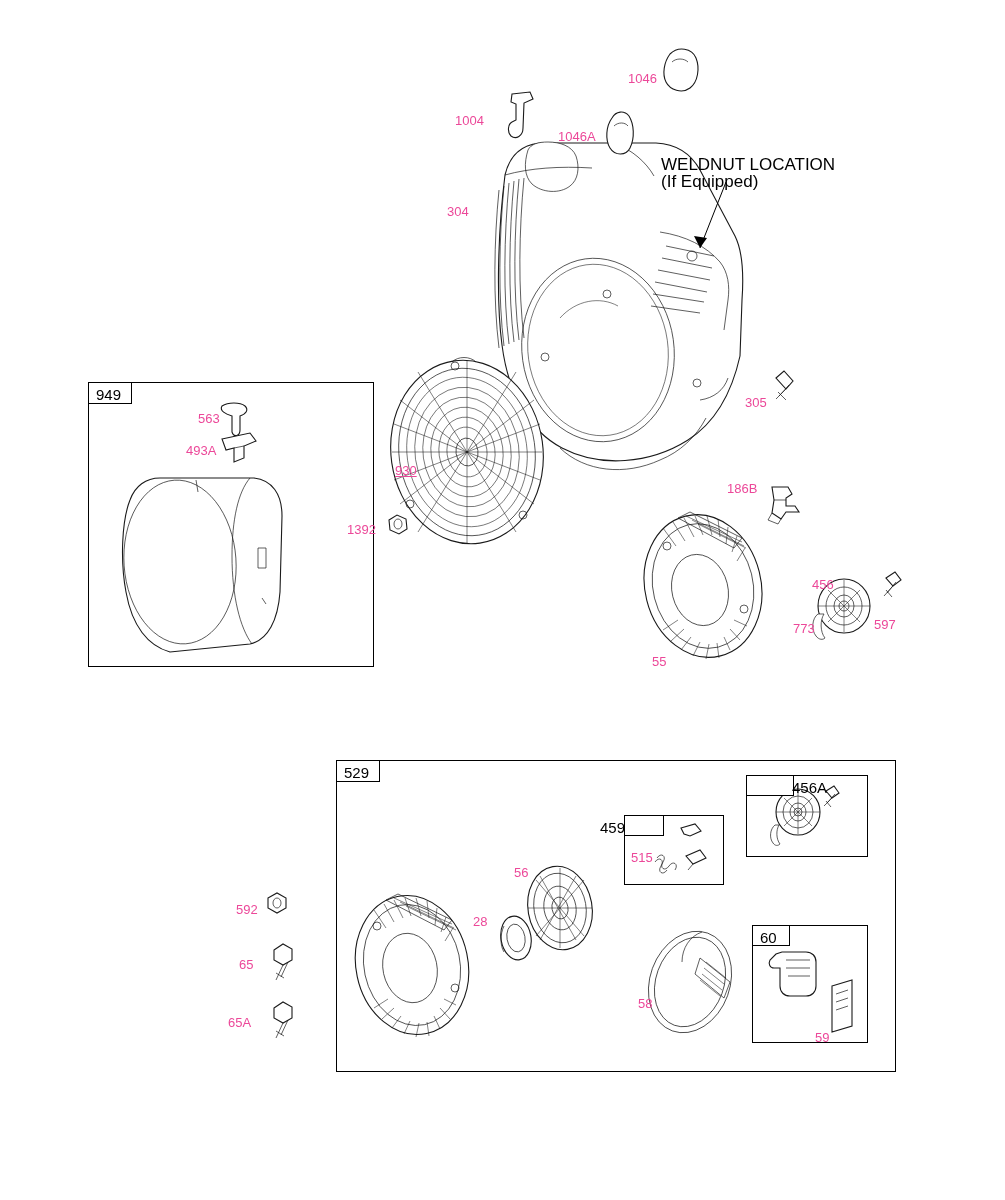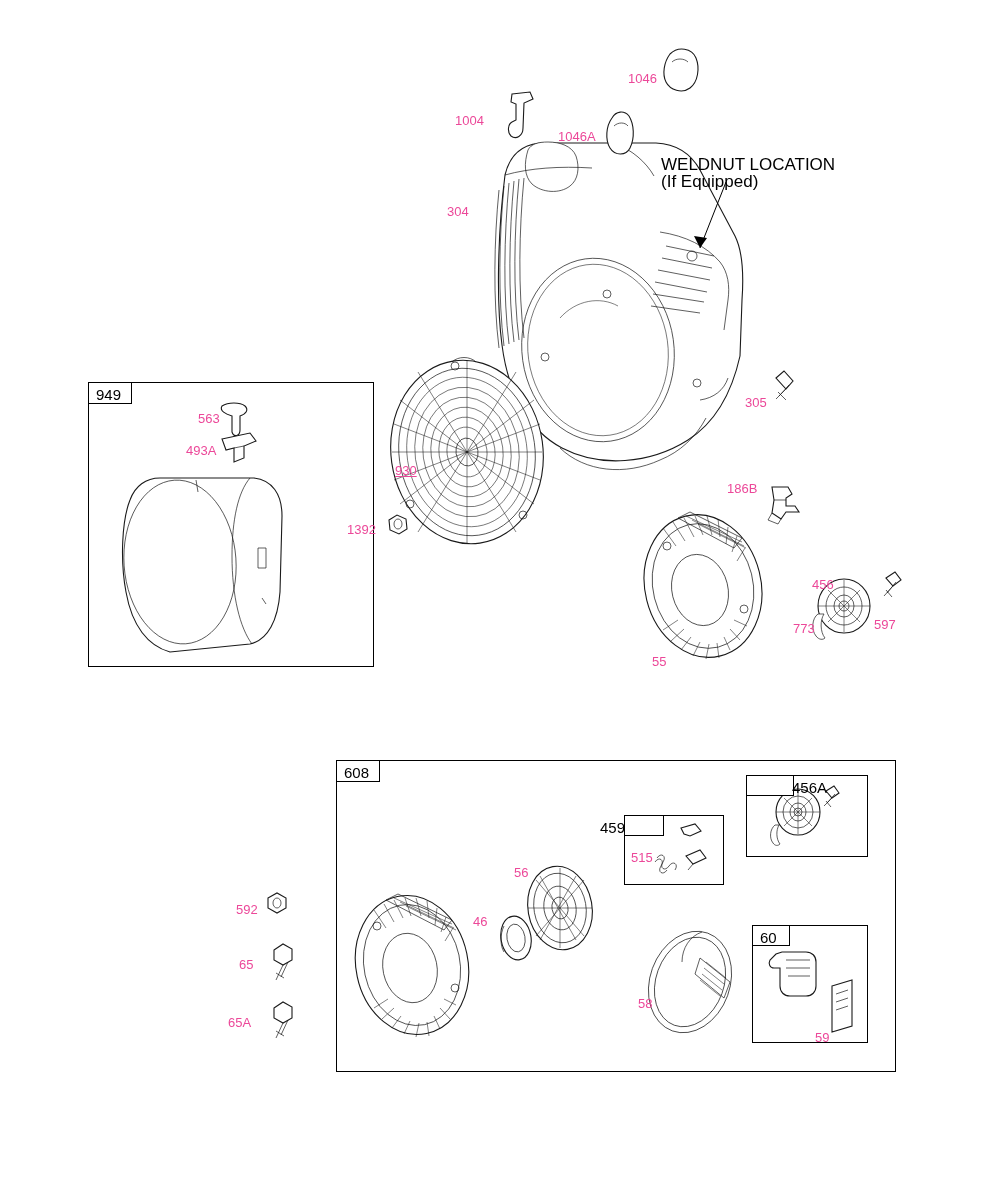--- a/index.html
+++ b/index.html
@@ -321,21 +321,21 @@
       <path class="lnT" d="M276 1031 L284 1036"></path>
     </g>
   </svg>
 
   <div class="frame" style="left:88px; top:382px; width:286px; height:285px;"></div>
   <div class="frame-tab" style="left:88px; top:382px; width:44px; height:22px;"></div>
   <div class="boxlbl" style="left:96px; top:386px;">949</div>
 
   <div class="frame" style="left:336px; top:760px; width:560px; height:312px;"></div>
   <div class="frame-tab" style="left:336px; top:760px; width:44px; height:22px;"></div>
-  <div class="boxlbl" style="left:344px; top:764px;">608</div>
+  <div class="boxlbl" style="left:344px; top:764px;">529</div>
 
   <div class="frame" style="left:624px; top:815px; width:100px; height:70px;"></div>
   <div class="frame-tab" style="left:624px; top:815px; width:40px; height:21px;"></div>
   <div class="boxlbl" style="left:600px; top:819px;">459</div>
 
   <div class="frame" style="left:746px; top:775px; width:122px; height:82px;"></div>
   <div class="frame-tab" style="left:746px; top:775px; width:48px; height:21px;"></div>
   <div class="boxlbl" style="left:752px; top:779px;margin-left:40px;">456A</div>
 
   <div class="frame" style="left:752px; top:925px; width:116px; height:118px;"></div>
@@ -356,18 +356,18 @@
   <div class="lbl" style="left:812px; top:578px;">456</div>
   <div class="lbl" style="left:874px; top:570px;margin-top:48px;">597</div>
   <div class="lbl" style="left:793px; top:622px;">773</div>
   <div class="lbl" style="left:652px; top:655px;">55</div>
   <div class="lbl" style="left:198px; top:412px;">563</div>
   <div class="lbl" style="left:186px; top:444px;">493A</div>
   <div class="lbl" style="left:236px; top:903px;">592</div>
   <div class="lbl" style="left:239px; top:958px;">65</div>
   <div class="lbl" style="left:228px; top:1016px;">65A</div>
   <div class="lbl" style="left:514px; top:866px;">56</div>
-  <div class="lbl" style="left:473px; top:915px;">46</div>
+  <div class="lbl" style="left:473px; top:915px;">28</div>
   <div class="lbl" style="left:631px; top:851px;">515</div>
   <div class="lbl" style="left:638px; top:997px;">58</div>
   <div class="lbl" style="left:815px; top:1031px;text-align:right;">59</div>
 
 </div>
 
 </body></html>

